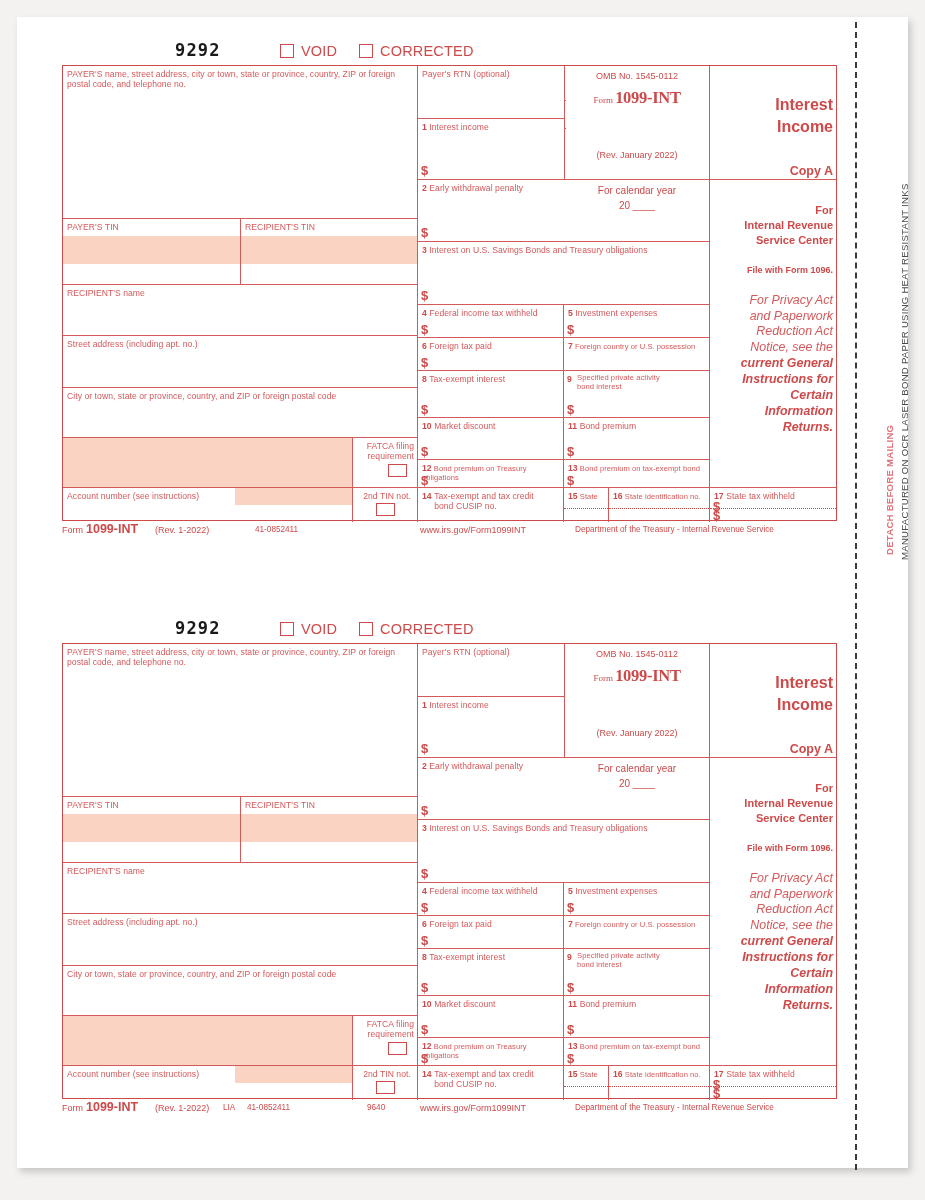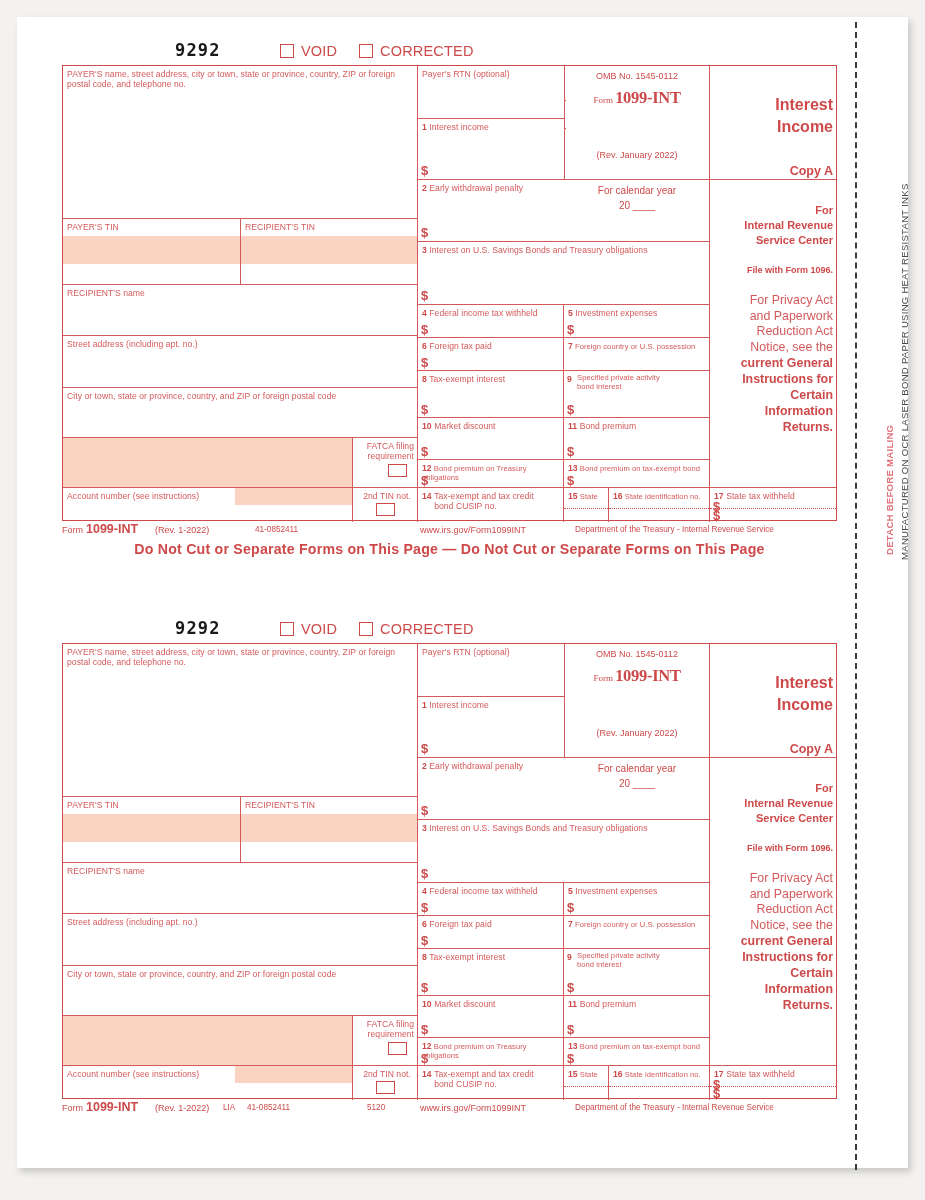--- a/index.html
+++ b/index.html
@@ -69,21 +69,21 @@
   .formline .big { font-size:16.5px; font-weight:700; letter-spacing:-.3px; }
   .rev { font-size:9px; padding-top:7px; }
   .caly { font-size:10px; padding-top:4px; line-height:1.45; }
 
   
   .rcol { position:absolute; right:0; top:0; width:104px; height:100%; }
   .rtitle { text-align:right; padding-right:3px; color:#CE4A4A; font-weight:700; font-size:16px; line-height:1.35; }
   .rcopy  { text-align:right; padding-right:3px; color:#CE4A4A; font-weight:700; font-size:12.5px; }
   .rfor   { text-align:right; padding-right:3px; color:#CE4A4A; font-weight:700; font-size:11px; line-height:1.35; }
   .rfile  { text-align:right; padding-right:3px; color:#CE4A4A; font-weight:700; font-size:9px; }
-  .rpriv  { text-align:right; padding-right:3px; color:#D4595B; font-size:12.4px; line-height:1.28; }
+  .rpriv  { text-align:right; padding-right:3px; color:#D4595B; font-size:12.4px; line-height:1.28;font-style:italic; }
   .rpriv b { font-weight:700; color:#CE4A4A; }
 
   .minibox { width:19px; height:13px; border:1.3px solid #CE4A4A; margin:2px auto 0 auto; }
 
   .dotted { position:absolute; left:0; right:0; border-top:1.2px dotted #CE4A4A; }
 
   
   .ftr { position:relative; height:18px; margin-top:2px; font-size:9px; color:#CE4A4A; }
   .ftr span { position:absolute; white-space:nowrap; top:2px; }
   .ftr .b { font-weight:700; font-size:12.5px; top:-1px; }
@@ -293,21 +293,20 @@
       <div style="position:absolute;left:647px;top:113px;width:126px;border-top:1.1px solid #D4595B;"></div>
     </div>
 
     <div class="ftr">
       <span style="left:0;">Form</span>
       <span class="b" style="left:24px;">1099-INT</span>
       <span style="left:93px;">(Rev. 1-2022)</span>
       <span class="sm" style="left:193px;">41-0852411</span>
       <span style="left:358px;">www.irs.gov/Form1099INT</span>
       <span class="sm" style="left:513px;">Department of the Treasury - Internal Revenue Service</span>
-      <div class="donot">Do Not Cut or Separate Forms on This Page  —  Do Not Cut or Separate Forms on This Page</div>
     </div>
   </div>
 
   <div class="form f2">
 
     <div class="hdr">
       <div class="ocr-num">9292</div>
       <div class="ckwrap void">
         <div class="ckbox"></div>
         <div class="cklabel">VOID</div>
@@ -472,21 +471,21 @@
       </div>
       <div style="position:absolute;left:647px;top:113px;width:126px;border-top:1.1px solid #D4595B;"></div>
     </div>
 
     <div class="ftr">
       <span style="left:0;">Form</span>
       <span class="b" style="left:24px;">1099-INT</span>
       <span style="left:93px;">(Rev. 1-2022)</span>
       <span class="sm" style="left:161px;">LIA</span>
       <span class="sm" style="left:185px;">41-0852411</span>
-      <span class="sm" style="left:305px;">5120</span>
+      <span class="sm" style="left:305px;">9640</span>
       <span style="left:358px;">www.irs.gov/Form1099INT</span>
       <span class="sm" style="left:513px;">Department of the Treasury - Internal Revenue Service</span>
     </div>
   </div>
 
 </div>
 
 <div class="dash"></div>
 <div class="vtext vdetach">DETACH BEFORE MAILING</div>
 <div class="vtext vmanu">MANUFACTURED ON OCR LASER BOND PAPER USING HEAT RESISTANT INKS</div>

